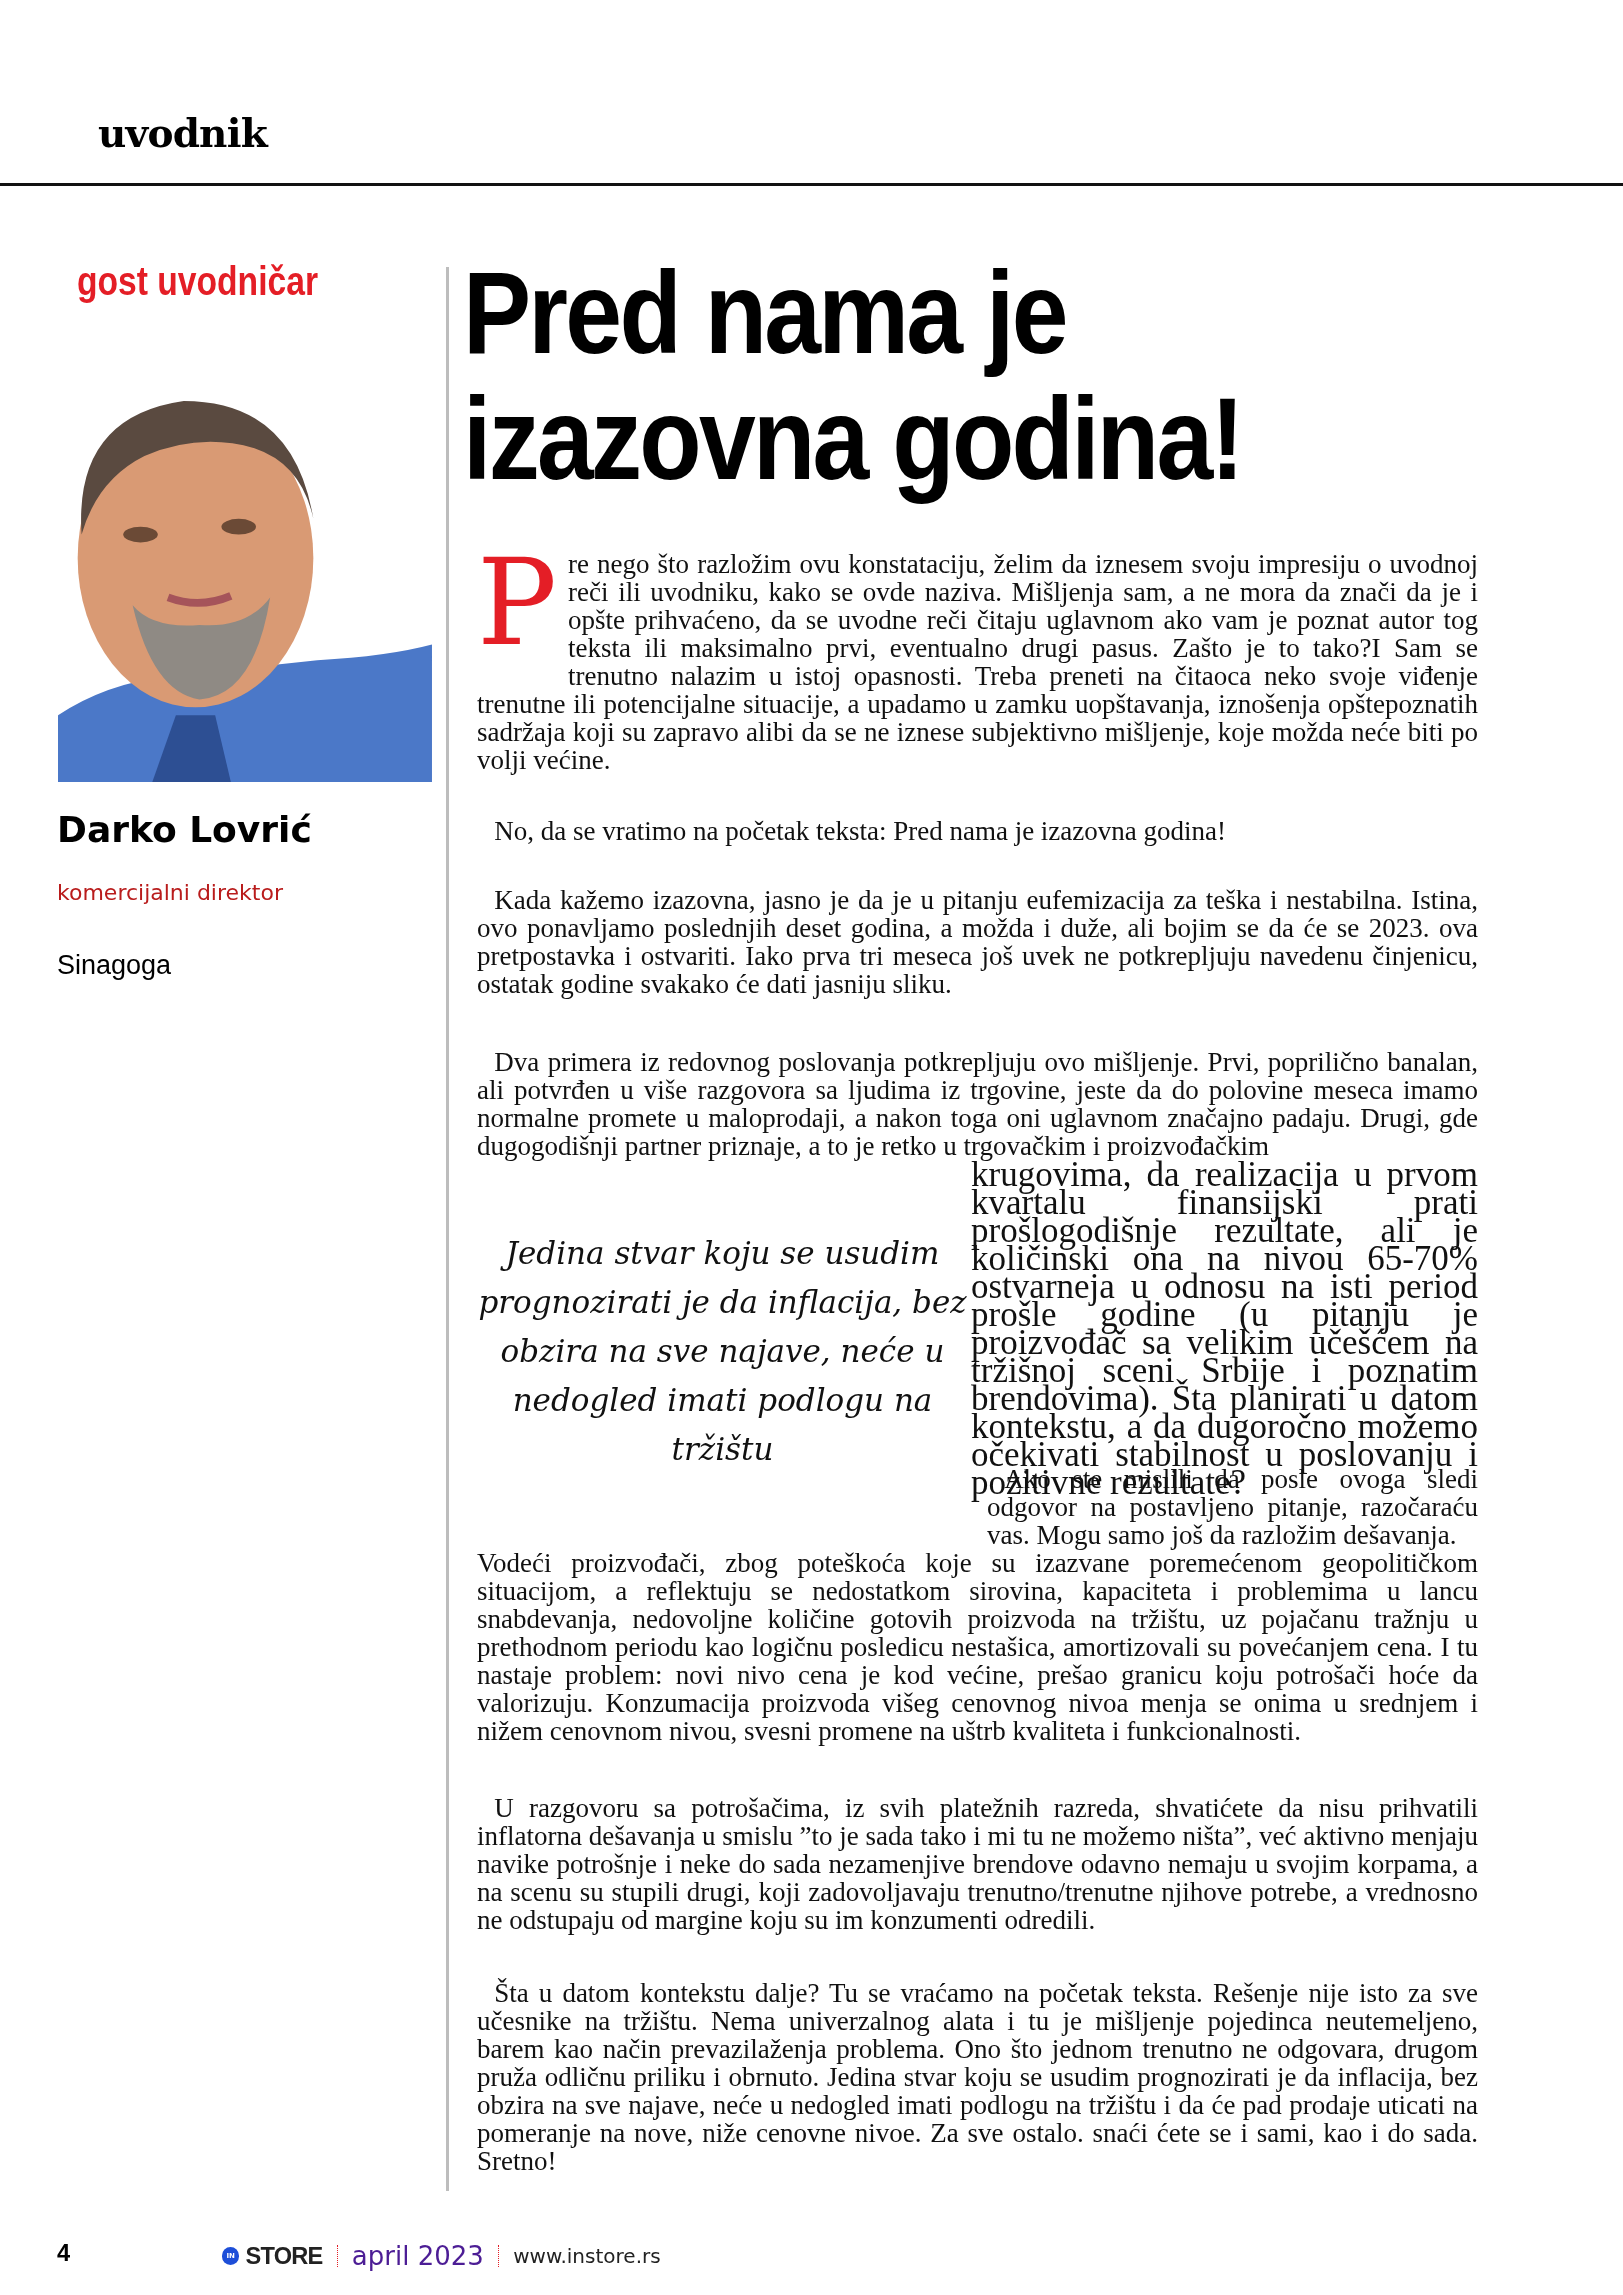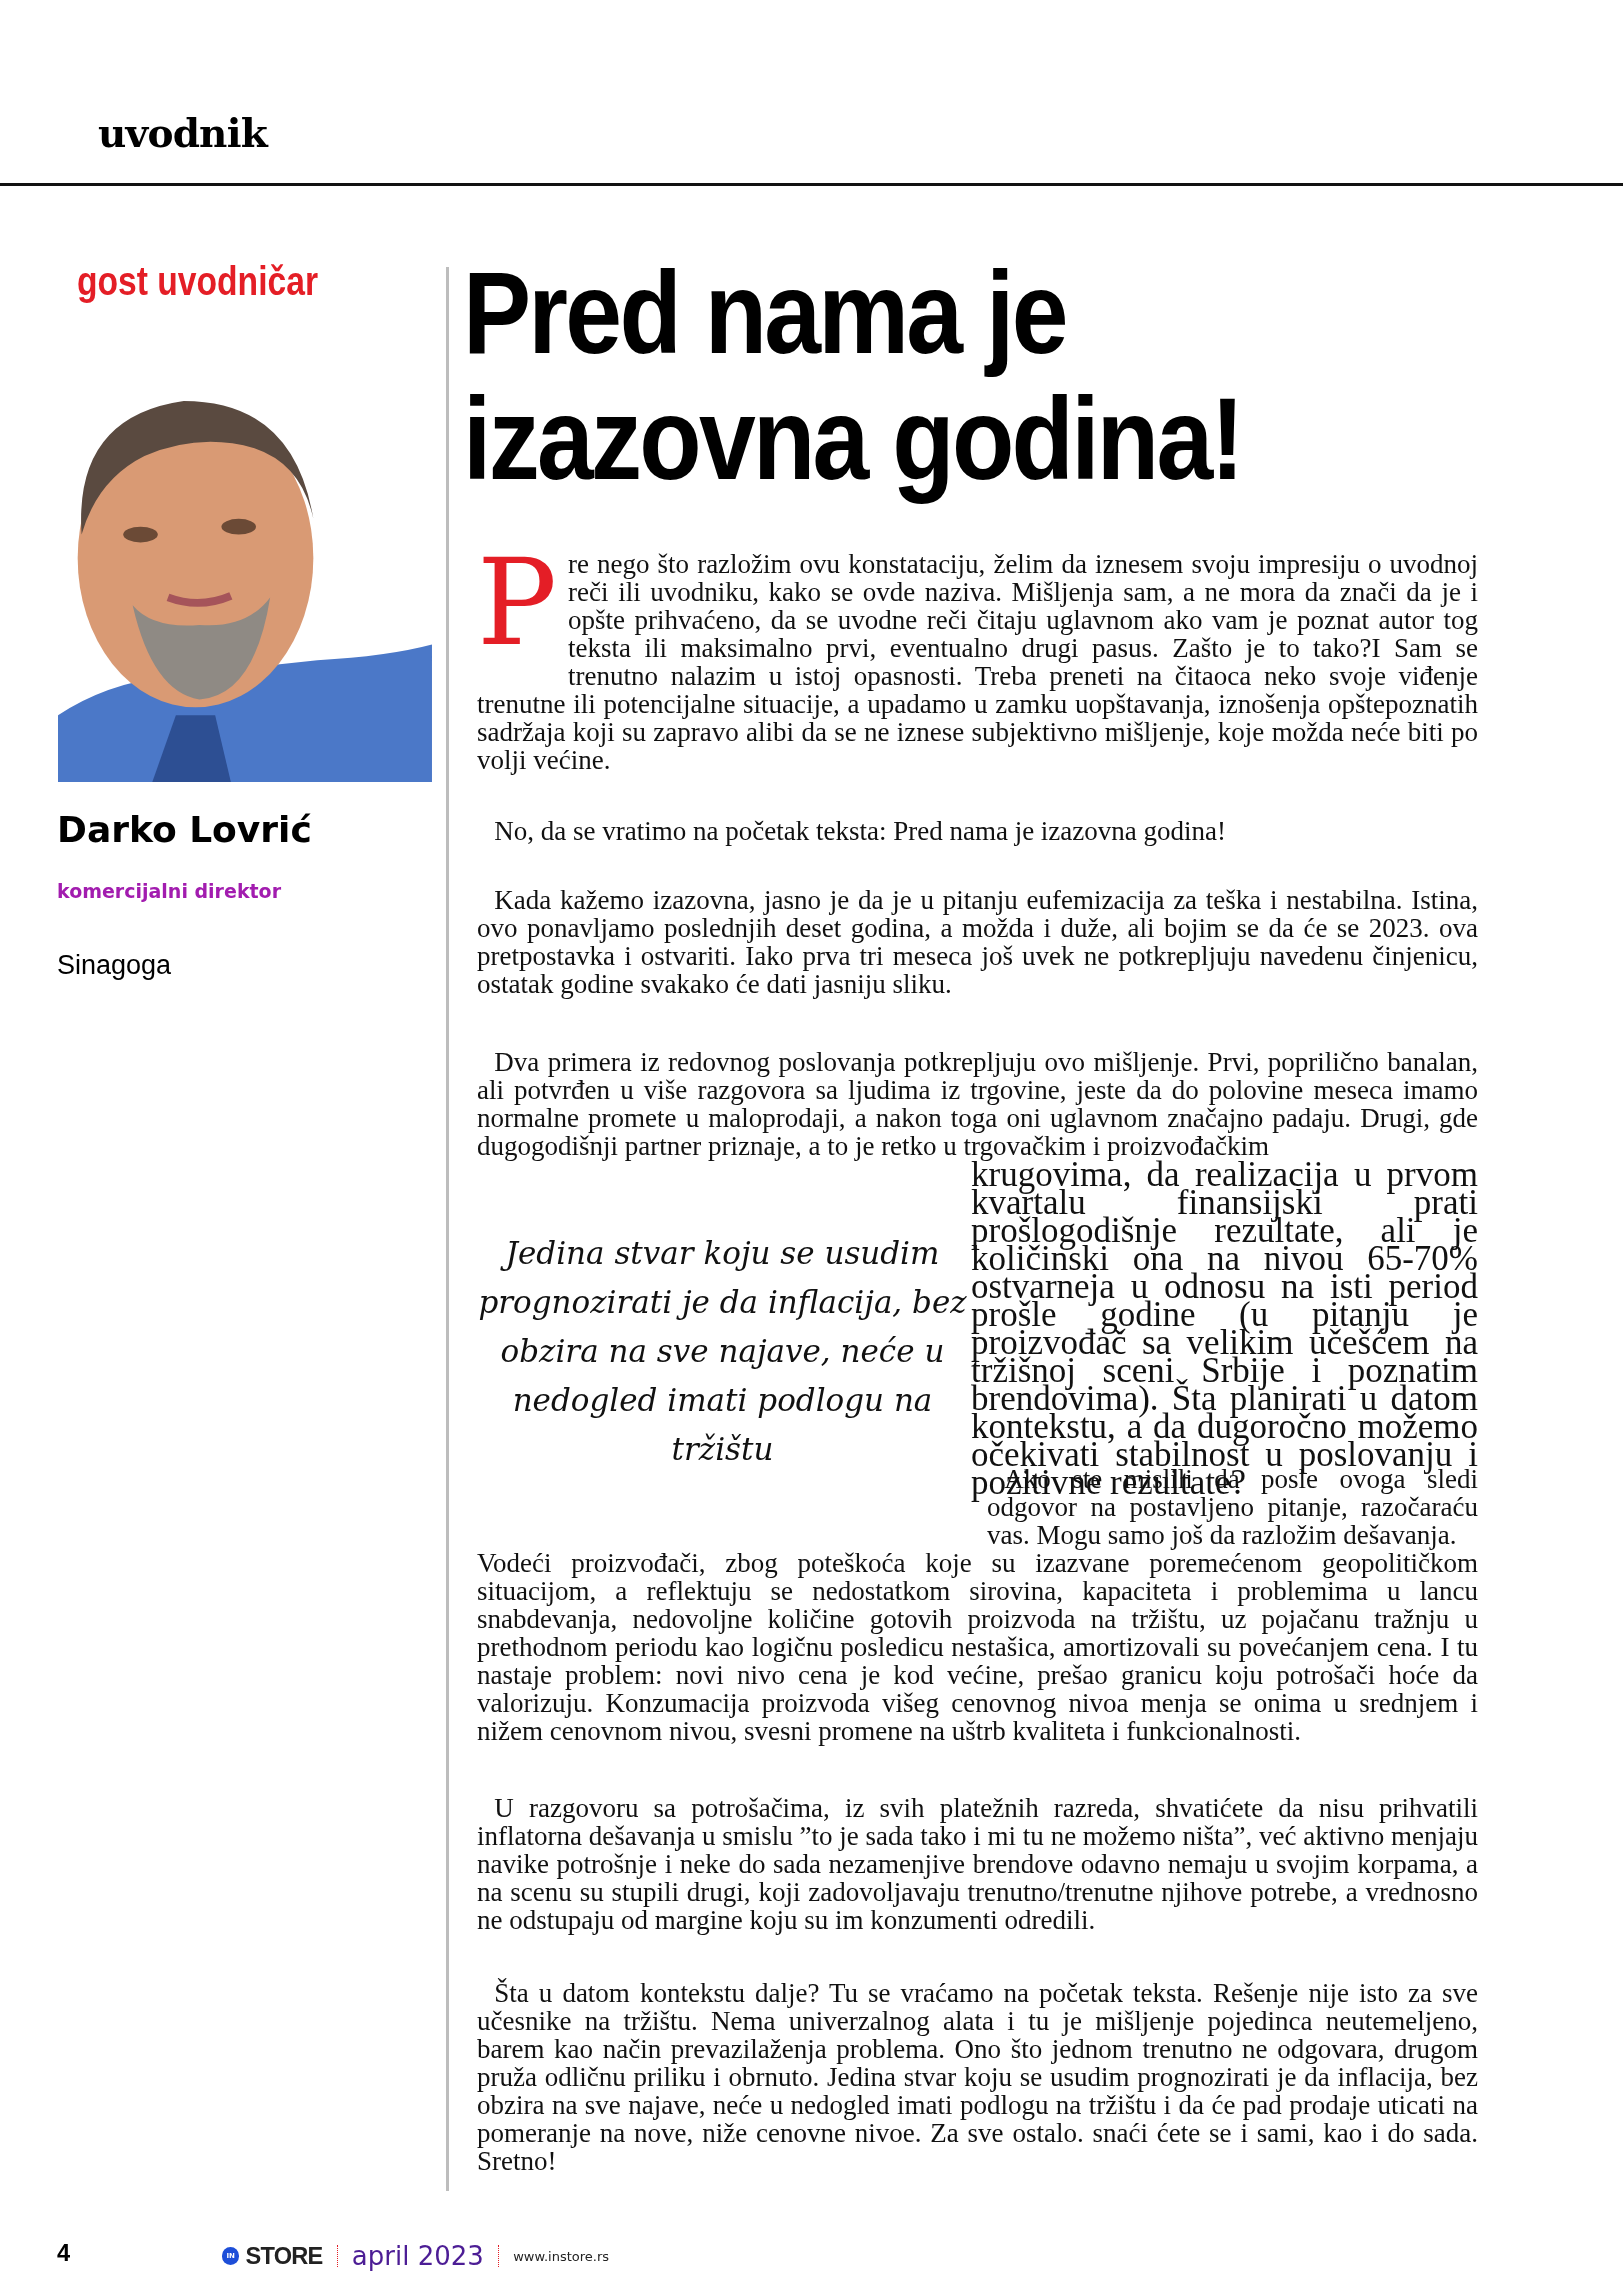--- a/index.html
+++ b/index.html
@@ -9,21 +9,21 @@
   .section-title { left: 98px; top: 110px; font-family: "DejaVu Serif", serif; font-weight: bold; font-size: 39px; letter-spacing: -0.8px; color: #000; }
   .top-rule { left: 0; top: 183px; width: 1623px; height: 3.1px; background: #111; }
 
   .guest-label { left: 77px; top: 258px; font-family: "Liberation Sans", sans-serif; font-weight: bold; font-size: 41px; color: #e41e26; transform: scaleX(0.82); transform-origin: left top; letter-spacing: 0px; }
 
   .divider { left: 446px; top: 267px; width: 3.1px; height: 1924px; background: #bdbdbd; }
 
   .photo { left: 58px; top: 346px; width: 374px; height: 436px; background: #fff; overflow: hidden; }
 
   .author-name { left: 57px; top: 809px; font-family: "DejaVu Sans", sans-serif; font-weight: bold; font-size: 36px; color: #000; }
-  .author-role { left: 57px; top: 880px; font-family: "DejaVu Sans", sans-serif; font-size: 19px; color: #a21caf; font-weight: bold; }
+  .author-role { left: 57px; top: 880px; font-family: "DejaVu Sans", sans-serif; font-size: 22px; color: #b91c1c; }
   .author-company { left: 57px; top: 950px; font-family: Liberation Sans, sans-serif; font-size: 27px; color: #000; }
 
   .headline { left: 463px; top: 250px; width: 1139px; font-family: "Liberation Sans", sans-serif; font-weight: bold; font-size: 116px; line-height: 126px; color: #000; letter-spacing: -3.1px; transform: scaleX(0.88); transform-origin: left top; }
 
   .body-text { font-family: "Liberation Serif", serif; font-size: 27px; line-height: 28px; color: #111; text-align: justify; }
   .p1 { left: 477px; top: 550px; width: 1001px; }
   .dropcap { float: left; font-family: "DejaVu Serif", serif; font-size: 119px; line-height: 94px; color: #e41e26; margin: 6.3px 11px 0 0; height: 108px; }
   .indent { text-indent: 17.3px; }
   .p2 { left: 477px; top: 817px; width: 1001px; }
   .p3 { left: 477px; top: 886px; width: 1001px; }
@@ -33,21 +33,21 @@
   .p5 { left: 987px; top: 1465px; width: 491px; }
   .p5b { left: 477px; top: 1549px; width: 1001px; }
   .p6 { left: 477px; top: 1794px; width: 1001px; }
   .p7 { left: 477px; top: 1979px; width: 1001px; }
   .page-num { left: 57px; top: 2240px; font-family: "Liberation Sans", sans-serif; font-weight: bold; font-size: 23.6px; color: #000; }
   .brand { left: 222px; top: 2241px; display: flex; align-items: center; gap: 6.3px; }
   .brand-logo { width: 17.3px; height: 17.3px; border-radius: 50%; background: #1d4ed8; color: #fff; font-size: 7px; font-weight: bold; display: flex; align-items: center; justify-content: center; font-family: "DejaVu Sans", sans-serif; }
   .brand-name { font-family: "Liberation Sans", sans-serif; font-weight: bold; font-size: 23.6px; color: #222; letter-spacing: -0.8px; }
   .sep { width: 0; height: 22px; border-left: 1.6px dotted #e41e26; margin: 0 7.9px; }
   .issue { font-family: "DejaVu Sans", sans-serif; font-weight: normal; font-size: 26px; color: #4c1d95; }
-  .site { font-family: "DejaVu Sans", sans-serif; font-size: 13px; color: #222; }
+  .site { font-family: "DejaVu Sans", sans-serif; font-size: 20px; color: #222; }
 </style>
 </head>
 <body>
 
 <div class="abs section-title">uvodnik</div>
 <div class="abs top-rule"></div>
 
 <div class="abs guest-label">gost uvodničar</div>
 <div class="abs divider"></div>
 

